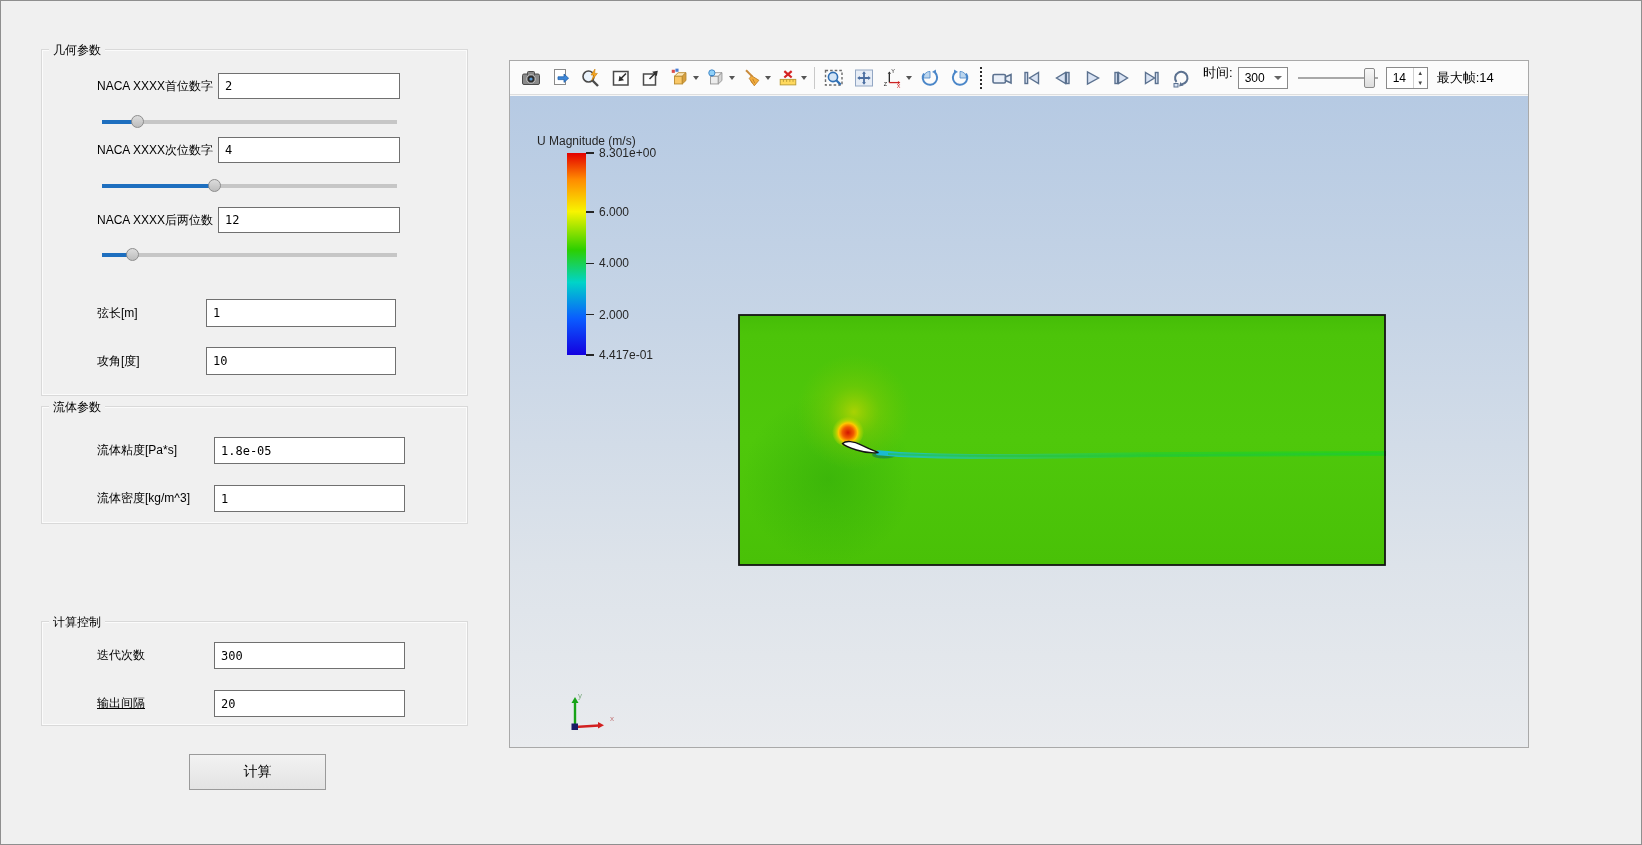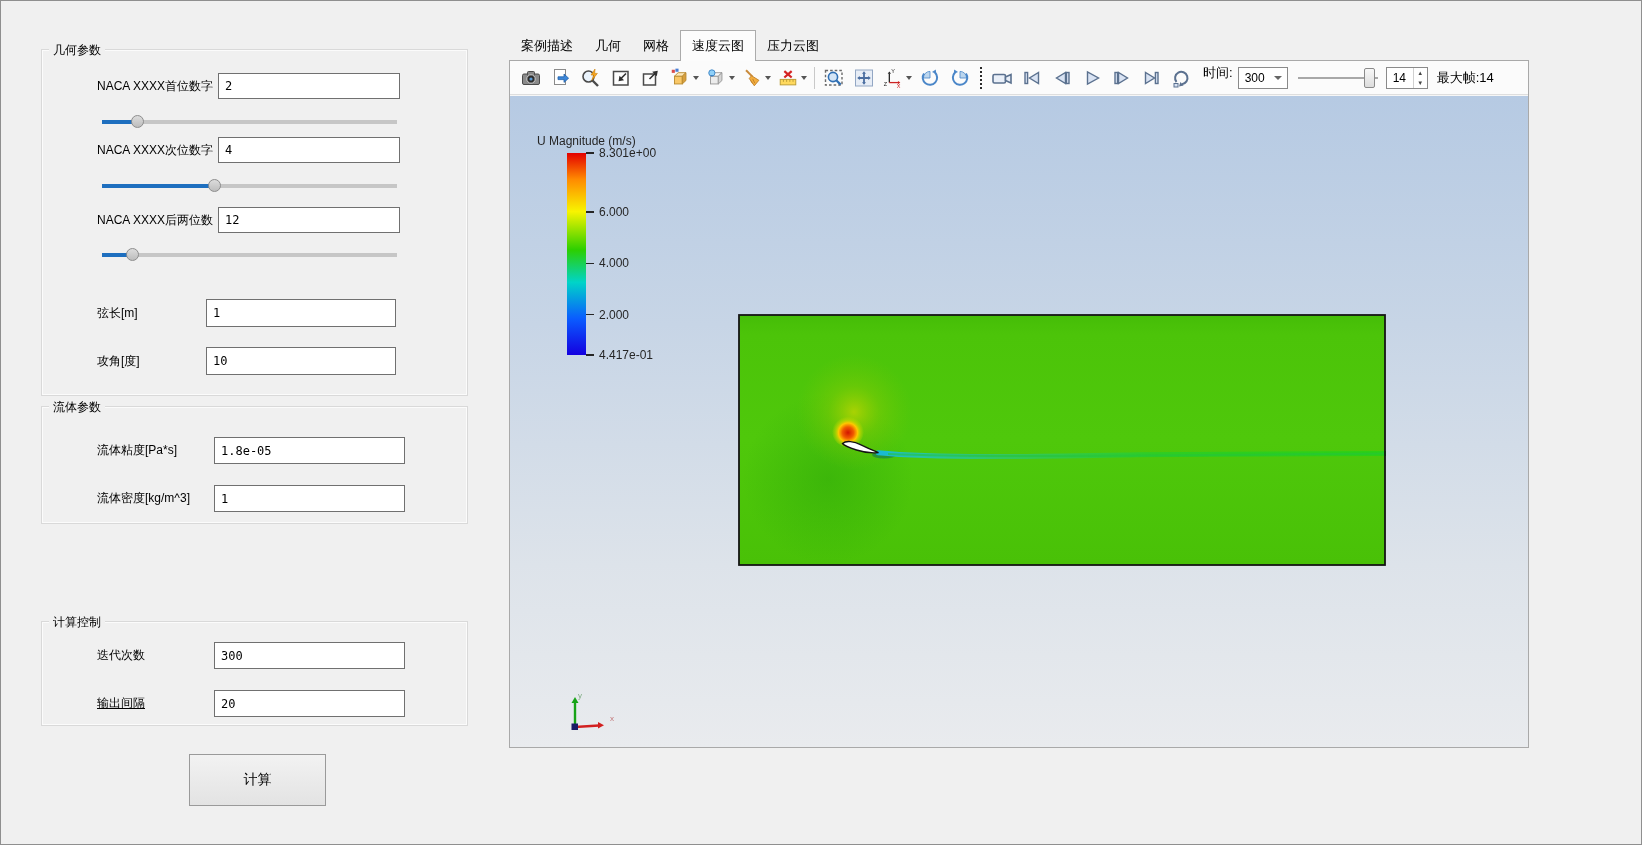--- a/index.html
+++ b/index.html
@@ -11,21 +11,21 @@
   #left-panel { position:absolute; left:0; top:0; width:500px; height:845px; }
   .groupbox { position:absolute; left:40px; width:427px; border:1px solid #d9d9d9; box-shadow:inset 0 0 0 1px #fbfbfb; }
   .groupbox-title { position:absolute; top:-8px; left:7px; background:#f0f0f0; padding:0 4px; font-size:12px; color:#000; }
   .field-row { position:absolute; left:0; width:100%; }
   .field-label { position:absolute; left:55px; font-size:12px; color:#000; display:flex; align-items:center; }
   .field-input { position:absolute; border:1px solid #707070; background:#fff; font:12px "DejaVu Sans Mono",monospace; padding:0 0 0 6px; outline:none; }
   .param-slider { position:absolute; left:60px; width:295px; height:14px; }
   .slider-track { position:absolute; top:5px; left:0; width:100%; height:4px; background:#c6c6c6; }
   .slider-fill { position:absolute; top:5px; left:0; height:4px; background:#1e6fbf; }
   .slider-thumb { position:absolute; top:0; width:13px; height:13px; border-radius:50%; background:linear-gradient(#dcdcdc,#bdbdbd); border:1px solid #8d8d8d; }
-  #calc-button { position:absolute; left:188px; top:753px; width:137px; height:52px; background:linear-gradient(#f2f2f2,#e3e3e3); border:1px solid #9a9a9a; font-size:14px; font-family:inherit; cursor:pointer; }
+  #calc-button { position:absolute; left:188px; top:753px; width:137px; height:36px; background:linear-gradient(#f2f2f2,#e3e3e3); border:1px solid #9a9a9a; font-size:14px; font-family:inherit; cursor:pointer; }
 
   
   #tab-bar { position:absolute; left:509px; top:33px; height:27px; display:flex; align-items:flex-end; }
   .tab { padding:5px 11px 6px 11px; font-size:13px; color:#000; cursor:pointer; }
   .tab.active { background:#fcfcfc; border:1px solid #ababab; border-bottom:none; padding-top:6px; position:relative; z-index:2; }
 
   
   #tab-pane { position:absolute; left:508px; top:59px; width:1020px; height:688px; border:1px solid #a9a9a9; background:#f6f6f6; }
   #toolbar { position:absolute; left:0; top:0; right:0; height:34px; background:#fbfbfb; border-bottom:1px solid #dedede; display:flex; align-items:center; padding-left:8px; }
   .tbtn { width:26px; height:26px; border:none; background:transparent; padding:1px; margin-right:4px; display:flex; align-items:center; justify-content:center; cursor:pointer; }
@@ -121,27 +121,20 @@
           <input class="field-input" value="300" style="left: 172px; width: 191px; height: 27px;">
         </div>
         <div class="field-row" style="top: 68px;">
           <span class="field-label" style="height: 27px; width: 114px; text-decoration: underline;">输出间隔</span>
           <input class="field-input" value="20" style="left: 172px; width: 191px; height: 27px;">
         </div>
       </div>
     </div>
   <button id="calc-button">计算</button>
 
-  <div id="tab-bar">
-      <div class="tab">案例描述</div>
-      <div class="tab">几何</div>
-      <div class="tab">网格</div>
-      <div class="tab active">速度云图</div>
-      <div class="tab">压力云图</div>
-    </div>
 
   <div id="tab-pane">
     <div id="toolbar">
 
       <button class="tbtn">
           <svg width="24" height="24" viewBox="0 0 24 24">
             <rect x="3.5" y="8" width="17" height="10.5" rx="1.5" fill="#8a8a8a" stroke="#4a4a4a"></rect>
             <rect x="8.5" y="5.5" width="7" height="4" rx="1" fill="#8a8a8a" stroke="#4a4a4a"></rect>
             <circle cx="12" cy="13" r="4.2" fill="#2e2e2e" stroke="#cfcfcf"></circle>
             <circle cx="12" cy="13" r="1.6" fill="#5b9bd5"></circle>

